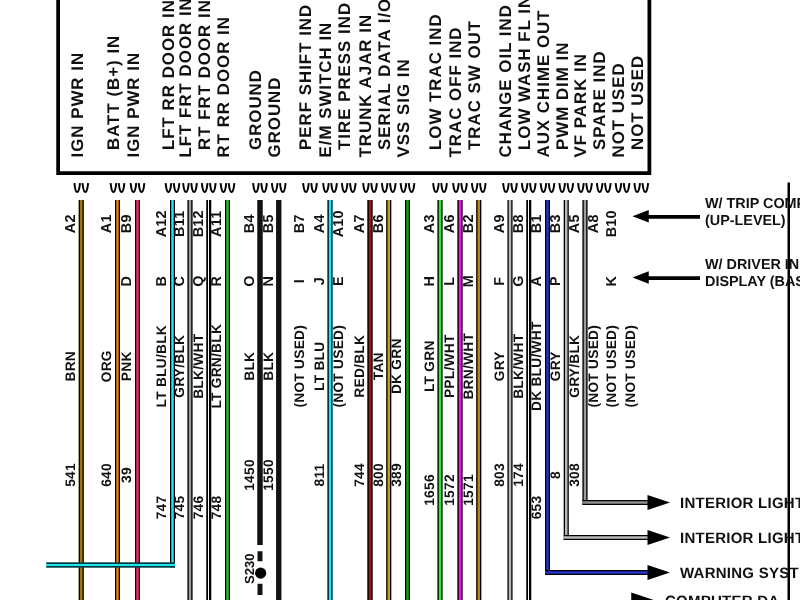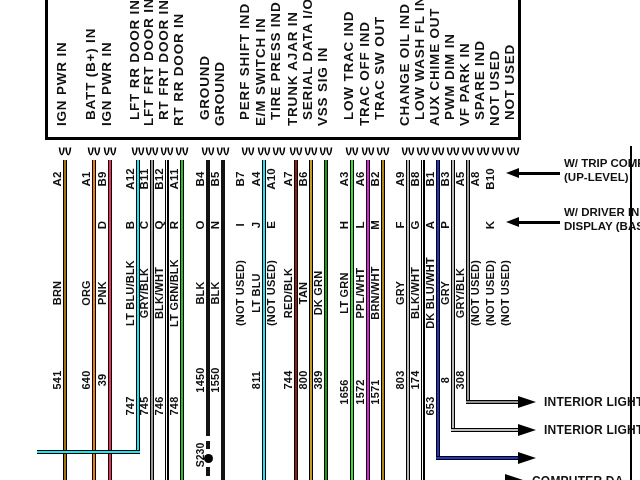--- a/index.html
+++ b/index.html
@@ -298,17 +298,18 @@
   <div class="hwire" style="left:466px;top:400px;width:54px;background:#8f8f8f;"></div>
   <div class="arrow-right" style="left:518px;top:396px;"></div>
   <div class="arrow-label" style="left:544px;top:395px;">INTERIOR LIGHT</div>
 
   <div class="hwire" style="left:451px;top:428px;width:69px;background:#bdbdbd;"></div>
   <div class="arrow-right" style="left:518px;top:424px;"></div>
   <div class="arrow-label" style="left:544px;top:423px;">INTERIOR LIGHT</div>
 
   <div class="hwire" style="left:436px;top:456px;width:84px;background:#2433cb;"></div>
   <div class="arrow-right" style="left:518px;top:452px;"></div>
+  <div class="arrow-label" style="left:544px;top:451px;">WARNING SYST</div>
 
   <div class="arrow-right" style="left:505px;top:474px;"></div>
   <div class="arrow-label" style="left:532px;top:474px;">COMPUTER DA</div>
 
 </div>
 
 </body></html>

